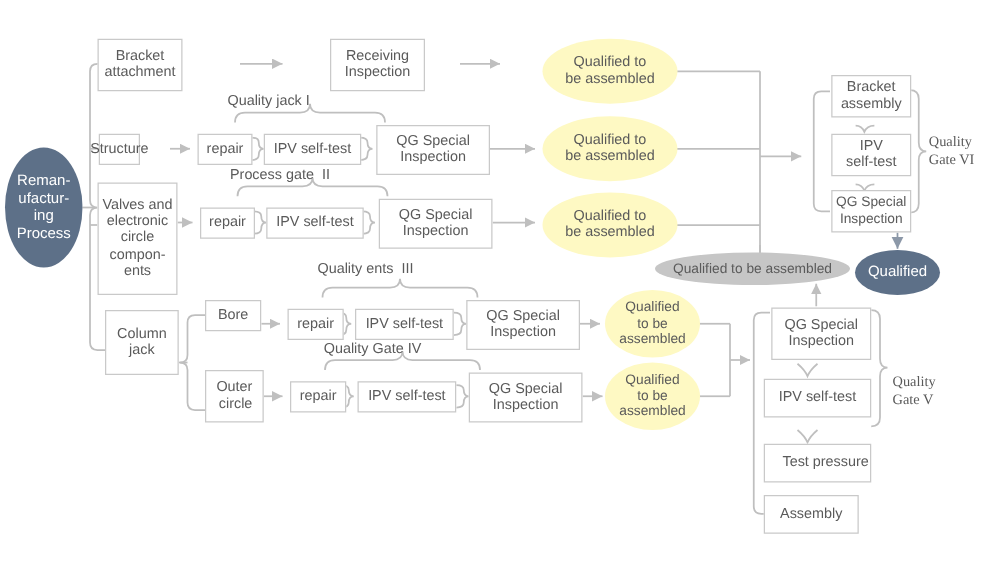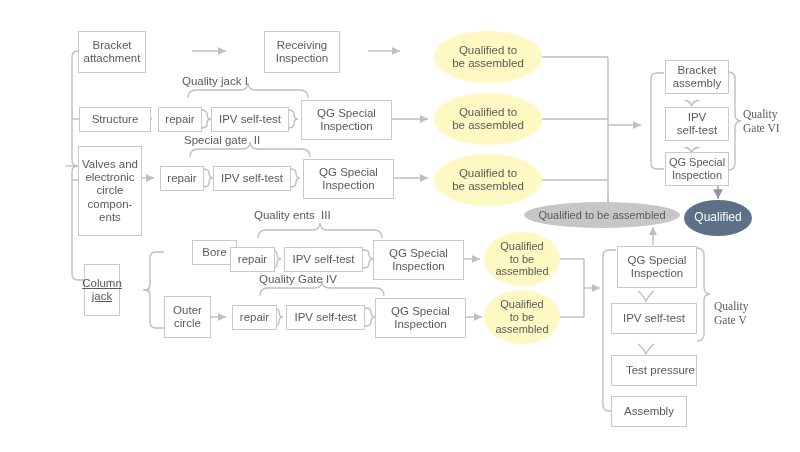--- a/index.html
+++ b/index.html
@@ -128,32 +128,38 @@
       <path d="M697,248 Q704,248 704,255 L704,287 Q704,294 710,294 Q704,294 704,301 L704,334 Q704,341 697,341"></path>
 
       <path d="M651,288 Q646,294 641,296 Q646,298 651,304" transform="rotate(-90 646 296)"></path>
       <path d="M651,341 Q646,347 641,349 Q646,351 651,357" transform="rotate(-90 646 349)"></path>
       <path d="M651,394 Q646,400 641,402 Q646,404 651,410" transform="rotate(-90 646 402)"></path>
 
       <path d="M653,245 L653,227" marker-end="url(#ah)"></path>
     </g>
   </svg>
 
+  <div class="node ellipse-blue" style="left:4px;top:118px;width:62px;height:96px;">
+    <span style="white-space:pre-line">Reman-
+ufactur-
+ing
+Process</span>
+  </div>
 
   <div class="node box" style="left:78px;top:31px;width:68px;height:42px;">
     <span style="white-space:pre-line">Bracket
 attachment</span>
   </div>
 
   <div class="node box" style="left:264px;top:31px;width:76px;height:42px;">
     <span style="white-space:pre-line">Receiving
 Inspection</span>
   </div>
 
-  <div class="node box" style="left:79px;top:107px;width:72px;height:25px;">
+  <div class="node box" style="left:79px;top:107px;width:33px;height:25px;">
     <span>Structure</span>
   </div>
   <div class="node box" style="left:158px;top:107px;width:44px;height:25px;">
     <span>repair</span>
   </div>
   <div class="node box" style="left:211px;top:107px;width:78px;height:25px;">
     <span>IPV self-test</span>
   </div>
   <div class="node box" style="left:301px;top:100px;width:91px;height:40px;">
     <span style="white-space:pre-line">QG Special
@@ -171,28 +177,28 @@
     <span>repair</span>
   </div>
   <div class="node box" style="left:213px;top:166px;width:78px;height:25px;">
     <span>IPV self-test</span>
   </div>
   <div class="node box" style="left:303px;top:159px;width:91px;height:40px;">
     <span style="white-space:pre-line">QG Special
 Inspection</span>
   </div>
 
-  <div class="node box" style="left:84px;top:264px;width:36px;height:52px;text-decoration:underline;">
+  <div class="node box" style="left:84px;top:248px;width:59px;height:52px;">
     <span style="white-space:pre-line">Column
 jack</span>
   </div>
-  <div class="node box" style="left:164px;top:240px;width:45px;height:25px;margin-left:28px;">
+  <div class="node box" style="left:164px;top:240px;width:45px;height:25px;">
     <span style="white-space:pre-line">Bore</span>
   </div>
-  <div class="node box" style="left:164px;top:296px;width:47px;height:42px;">
+  <div class="node box" style="left:164px;top:296px;width:47px;height:42px;text-align:right;">
     <span style="white-space:pre-line">Outer
 circle</span>
   </div>
 
   <div class="node box" style="left:230px;top:247px;width:45px;height:25px;">
     <span>repair</span>
   </div>
   <div class="node box" style="left:284px;top:247px;width:79px;height:25px;">
     <span>IPV self-test</span>
   </div>
@@ -206,21 +212,21 @@
   </div>
   <div class="node box" style="left:286px;top:305px;width:79px;height:25px;">
     <span>IPV self-test</span>
   </div>
   <div class="node box" style="left:375px;top:298px;width:91px;height:40px;">
     <span style="white-space:pre-line">QG Special
 Inspection</span>
   </div>
 
   <div class="label" style="left:182px;top:75px;">Quality jack I</div>
-  <div class="label" style="left:184px;top:134px;">Special gate  II</div>
+  <div class="label" style="left:184px;top:134px;">Process gate  II</div>
   <div class="label" style="left:254px;top:209px;">Quality ents  III</div>
   <div class="label" style="left:259px;top:273px;">Quality Gate IV</div>
 
   <div class="node ellipse-gray" style="left:434px;top:31px;width:108px;height:52px;">
     <span style="white-space:pre-line">Qualified to
 be assembled</span>
   </div>
   <div class="node ellipse-gray" style="left:434px;top:93px;width:108px;height:52px;">
     <span style="white-space:pre-line">Qualified to
 be assembled</span>

